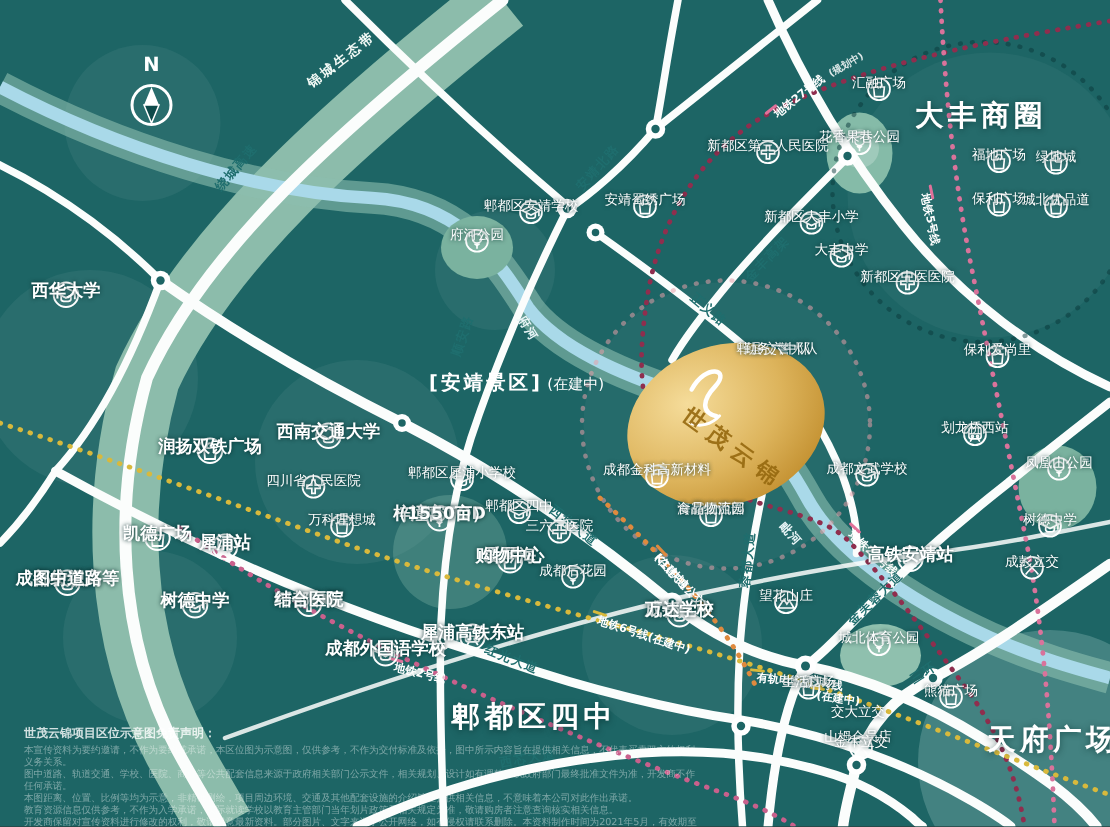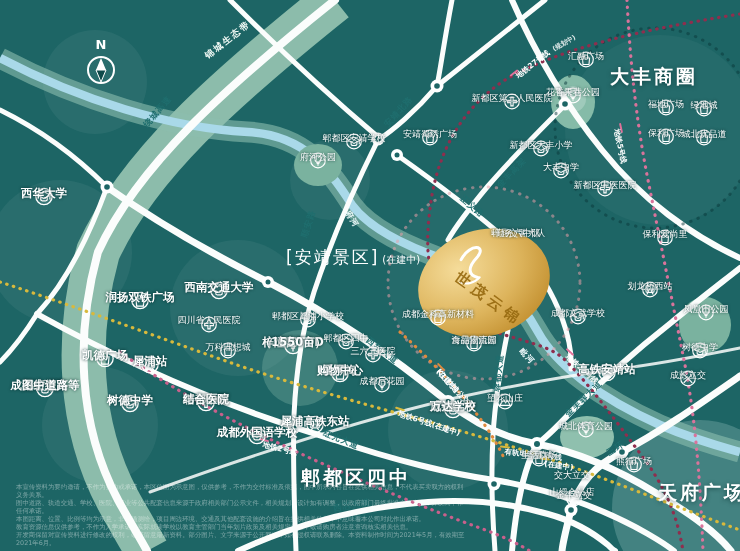--- a/index.html
+++ b/index.html
@@ -25,21 +25,21 @@
   .pill.plain{background:none;font-size:6.5px;opacity:.85;padding:0;}
   .poi{display:flex;flex-direction:column;align-items:center;}
   .poi svg{width:17px;height:17px;overflow:visible;flex:0 0 auto;}
   .poi.big svg{width:19px;height:19px;}
   .poi .ln{color:#fff;font-size:9px;line-height:11px;text-shadow:0 0 3px rgba(0,40,40,.95);}
   .poi.big .ln{font-size:11.5px;font-weight:bold;line-height:13px;}
   .ic{fill:rgba(255,255,255,.07);stroke:#fff;stroke-width:1.4;}
   symbol path,symbol rect,symbol circle{stroke:#fff;stroke-width:1.3;fill:none;}
   .callout{position:absolute;left:286px;top:240px;color:#fff;}
   .callout .c1{font-size:16px;font-weight:bold;letter-spacing:2px;}
-  .callout .c2{font-size:17px;font-weight:normal;letter-spacing:2px;display:inline-block;margin-top:6px;}
+  .callout .c2{font-size:13px;font-weight:bold;letter-spacing:2px;display:inline-block;margin-top:6px;}
   .callout .c3{font-size:10px;display:inline-block;margin-left:3px;}
   .project-name{position:absolute;left:462px;top:268px;transform:rotate(36deg);
         transform-origin:0 0;font-size:15px;font-weight:bold;letter-spacing:5px;
         color:#96690f;opacity:.9;}
   .compass-n{position:absolute;left:101px;top:44px;transform:translate(-50%,-50%);
         color:#fff;font-size:13px;font-weight:bold;}
   .disclaimer{position:absolute;left:16px;top:483px;width:452px;}
   .disclaimer .dt{font-size:8px;font-weight:bold;color:rgba(255,255,255,.8);margin-bottom:2px;}
   .disclaimer .dl{font-size:6.4px;line-height:8px;color:rgba(255,255,255,.42);}
 </style>
@@ -519,21 +519,21 @@
         <div class="ln">食品物流园</div>
       </div>
       <div class="poi big" style="left: 453px; top: 409px; transform: translate(-50%, -9px);">
         <svg viewBox="0 0 20 20">
           <circle class="ic" cx="10" cy="10" r="8.6"></circle>
           <use href="#i-school"></use>
         </svg>
         <div class="ln">成都七中</div>
         <div class="ln">万达学校</div>
       </div>
-      <div class="poi" style="left: 505px; top: 402px; transform: translate(-50%, -9px);">
+      <div class="poi" style="left: 524px; top: 402px; transform: translate(-50%, -9px);">
         <svg viewBox="0 0 20 20">
           <circle class="ic" cx="10" cy="10" r="8.6"></circle>
           <use href="#i-mountain"></use>
         </svg>
         <div class="ln">望花山庄</div>
       </div>
       <div class="poi big" style="left: 607px; top: 372px; transform: translate(-50%, -9px);">
         <svg viewBox="0 0 20 20">
           <circle class="ic" cx="10" cy="10" r="8.6"></circle>
           <use href="#i-train"></use>
@@ -581,20 +581,21 @@
     <div>
       <span class="c2">[安靖景区]</span><span class="c3">(在建中)</span>
     </div>
   </div>
 
   <div class="project-name">世茂云锦</div>
 
   <div class="compass-n">N</div>
 
   <div class="disclaimer">
+    <div class="dt">世茂云锦项目区位示意图免责声明：</div>
     <div id="disc-lines">
         <div class="dl">本宣传资料为要约邀请，不作为要约或承诺，本区位图为示意图，仅供参考，不作为交付标准及依据，图中所示内容旨在提供相关信息，不代表买卖双方的权利义务关系。</div>
         <div class="dl">图中道路、轨道交通、学校、医院、商业等公共配套信息来源于政府相关部门公示文件，相关规划、设计如有调整，以政府部门最终批准文件为准，开发商不作任何承诺。</div>
         <div class="dl">本图距离、位置、比例等均为示意，非精确测绘，项目周边环境、交通及其他配套设施的介绍旨在提供相关信息，不意味着本公司对此作出承诺。</div>
         <div class="dl">教育资源信息仅供参考，不作为入学承诺，实际就读学校以教育主管部门当年划片政策及相关规定为准，敬请购房者注意查询核实相关信息。</div>
         <div class="dl">开发商保留对宣传资料进行修改的权利，敬请留意最新资料。部分图片、文字来源于公开网络，如有侵权请联系删除。本资料制作时间为2021年5月，有效期至2021年6月。</div>
       </div>
   </div>
 </div>
 

